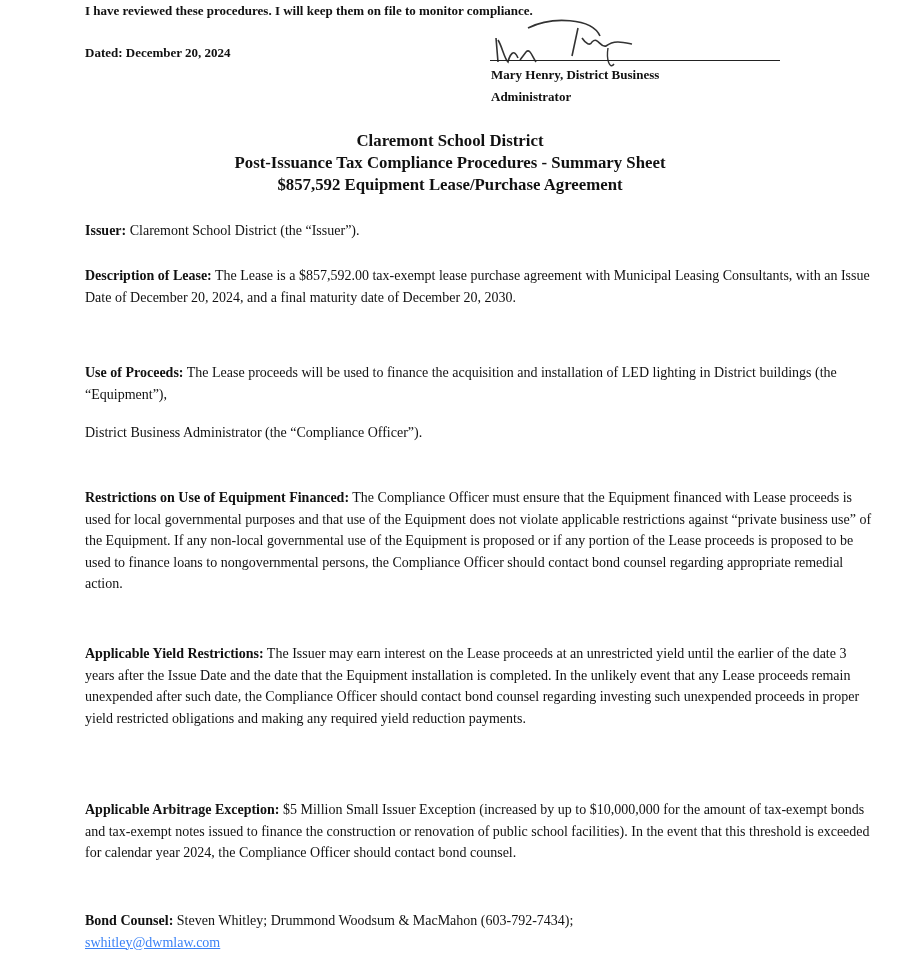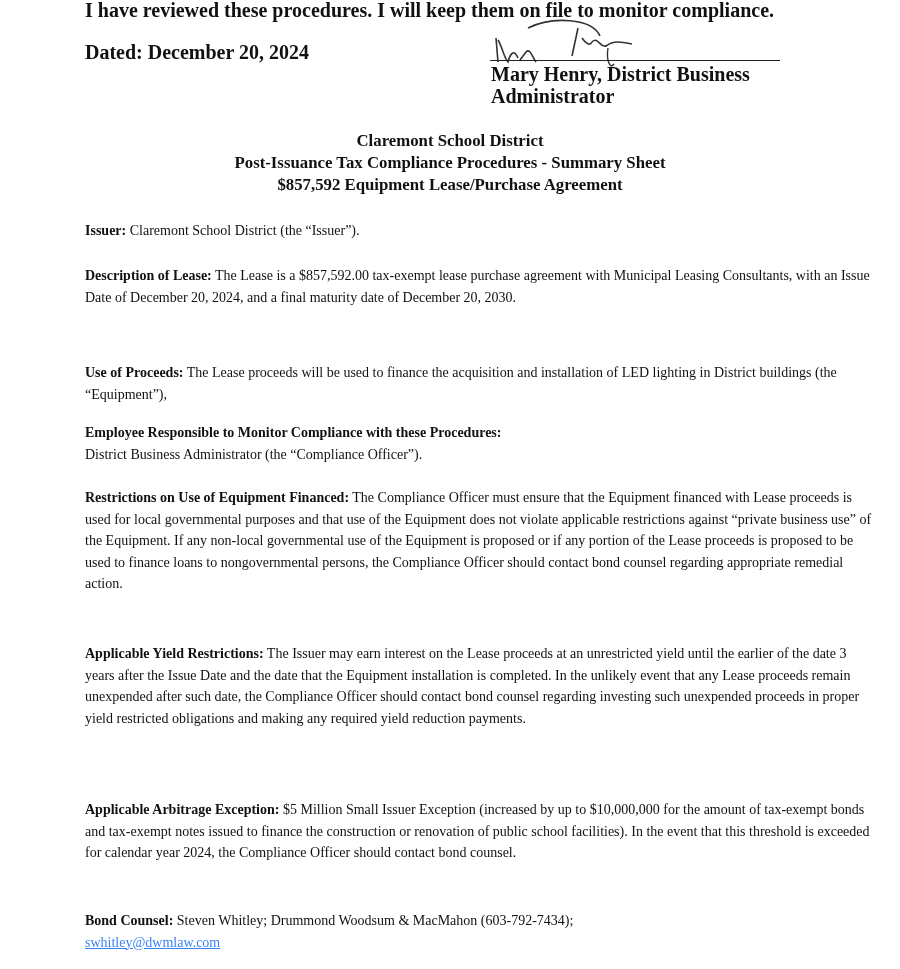--- a/index.html
+++ b/index.html
@@ -4,21 +4,21 @@
   <style>
     html, body { margin: 0; padding: 0; background: #ffffff; }
     body {
       width: 900px; height: 969px; position: relative; overflow: hidden;
       font-family: "Liberation Serif", "DejaVu Serif", serif;
       color: #111111;
     }
     .page { position: absolute; left: 0; top: 0; width: 900px; height: 969px; }
     .abs { position: absolute; }
     .bold { font-weight: bold; }
-    .line { font-size: 20px; line-height: 21px; white-space: nowrap; }
+    .line { font-size: 13px; line-height: 21px; white-space: nowrap; }
     .para { position: absolute; left: 85px; width: 790px; font-size: 14px; line-height: 21.6px; }
     .para .label { font-weight: bold; }
     .title-block { position: absolute; left: 0; width: 900px; text-align: center; top: 130px; font-weight: bold; font-size: 16.8px; line-height: 22px; }
     .sig-line { position: absolute; left: 490px; top: 60px; width: 290px; border-top: 1.5px solid #222; }
     .email { text-decoration: underline; color: #3b82f6; }
     svg.sig { position: absolute; left: 482px; top: 18px; }
   </style>
 </head>
 <body>
 
@@ -50,21 +50,20 @@
 
   <div class="para" style="top:265px;">
     <span class="label">Description of Lease:</span><span>  The Lease is a $857,592.00 tax-exempt lease purchase agreement with Municipal Leasing Consultants, with an Issue Date of December 20, 2024, and a final maturity date of December 20, 2030.</span>
   </div>
 
   <div class="para" style="top:362px;">
     <span class="label">Use of Proceeds:</span><span>  The Lease proceeds will be used to finance the acquisition and installation of LED lighting in District buildings (the “Equipment”),</span>
   </div>
 
   <div class="para" style="top:422px;">
-    <div class="label">Employee Responsible to Monitor Compliance with these Procedures:</div>
     <div>District Business Administrator (the “Compliance Officer”).</div>
   </div>
 
   <div class="para" style="top:487px;">
     <span class="label">Restrictions on Use of Equipment Financed:</span><span> The Compliance Officer must ensure that the Equipment financed with Lease proceeds is used for local governmental purposes and that use of the Equipment does not violate applicable restrictions against “private business use” of the Equipment.  If any non-local governmental use of the Equipment is proposed or if any portion of the Lease proceeds is proposed to be used to finance loans to nongovernmental persons, the Compliance Officer should contact bond counsel regarding appropriate remedial action.</span>
   </div>
 
   <div class="para" style="top:643px;">
     <span class="label">Applicable Yield Restrictions:</span><span>  The Issuer may earn interest on the Lease proceeds at an unrestricted yield until the earlier of the date 3 years after the Issue Date and the date that the Equipment installation is completed.  In the unlikely event that any Lease proceeds remain unexpended after such date, the Compliance Officer should contact bond counsel regarding investing such unexpended proceeds in proper yield restricted obligations and making any required yield reduction payments.</span>
   </div>

